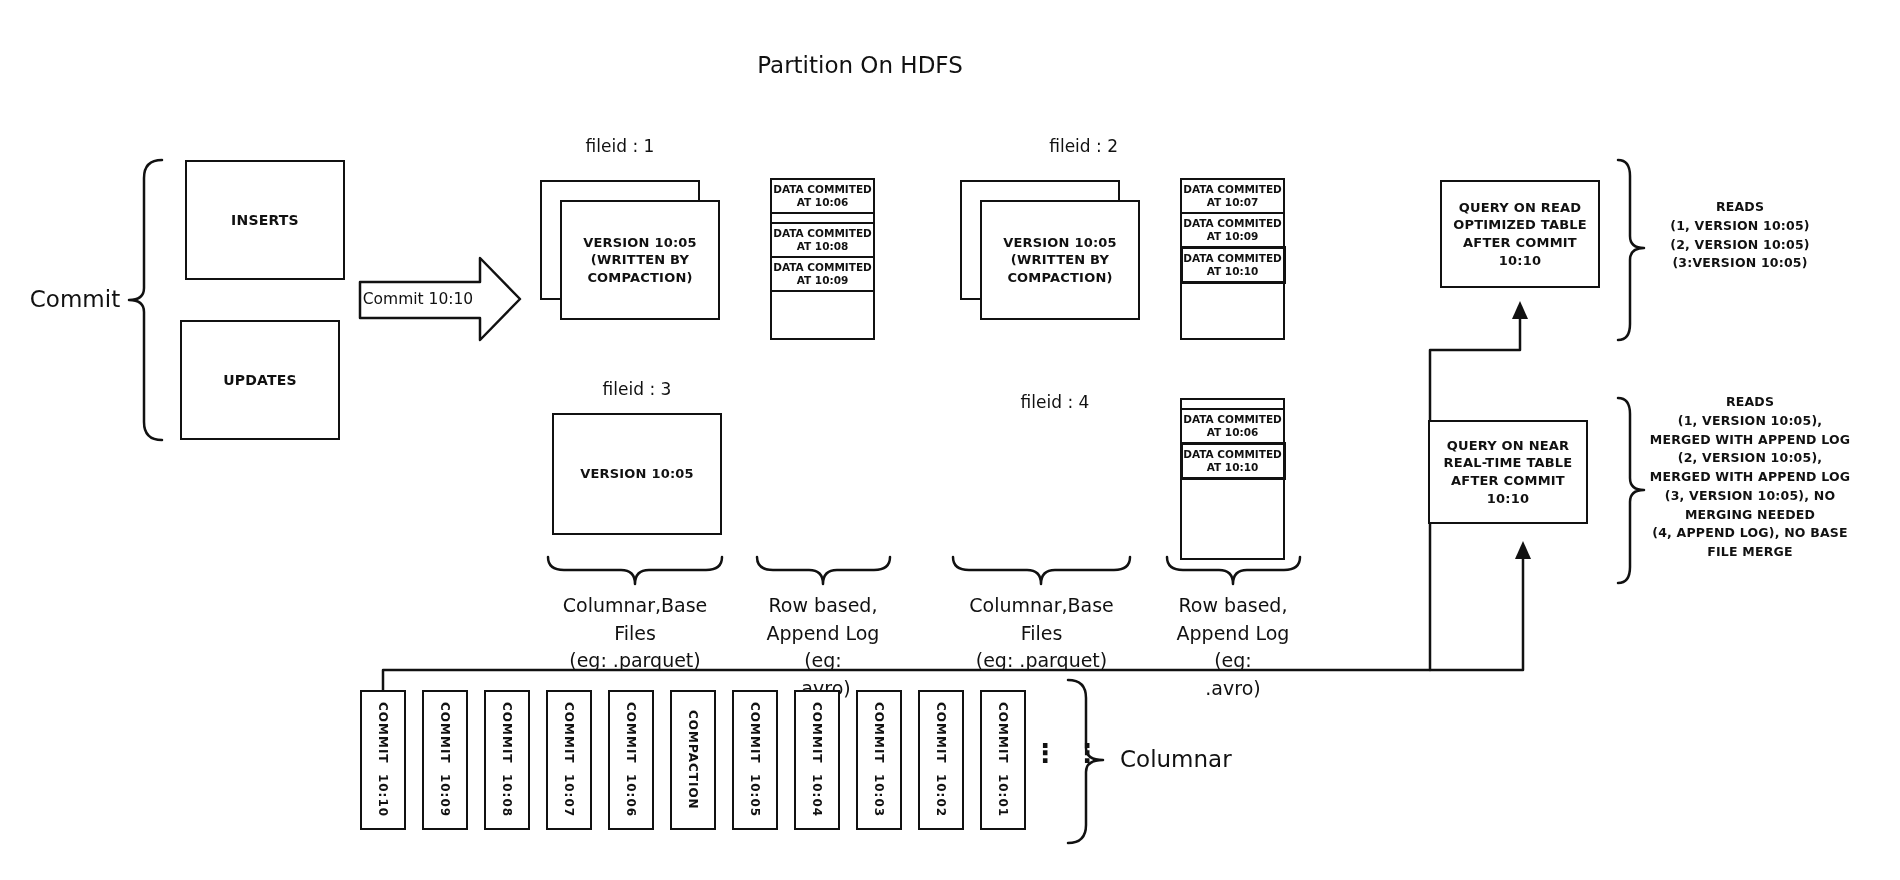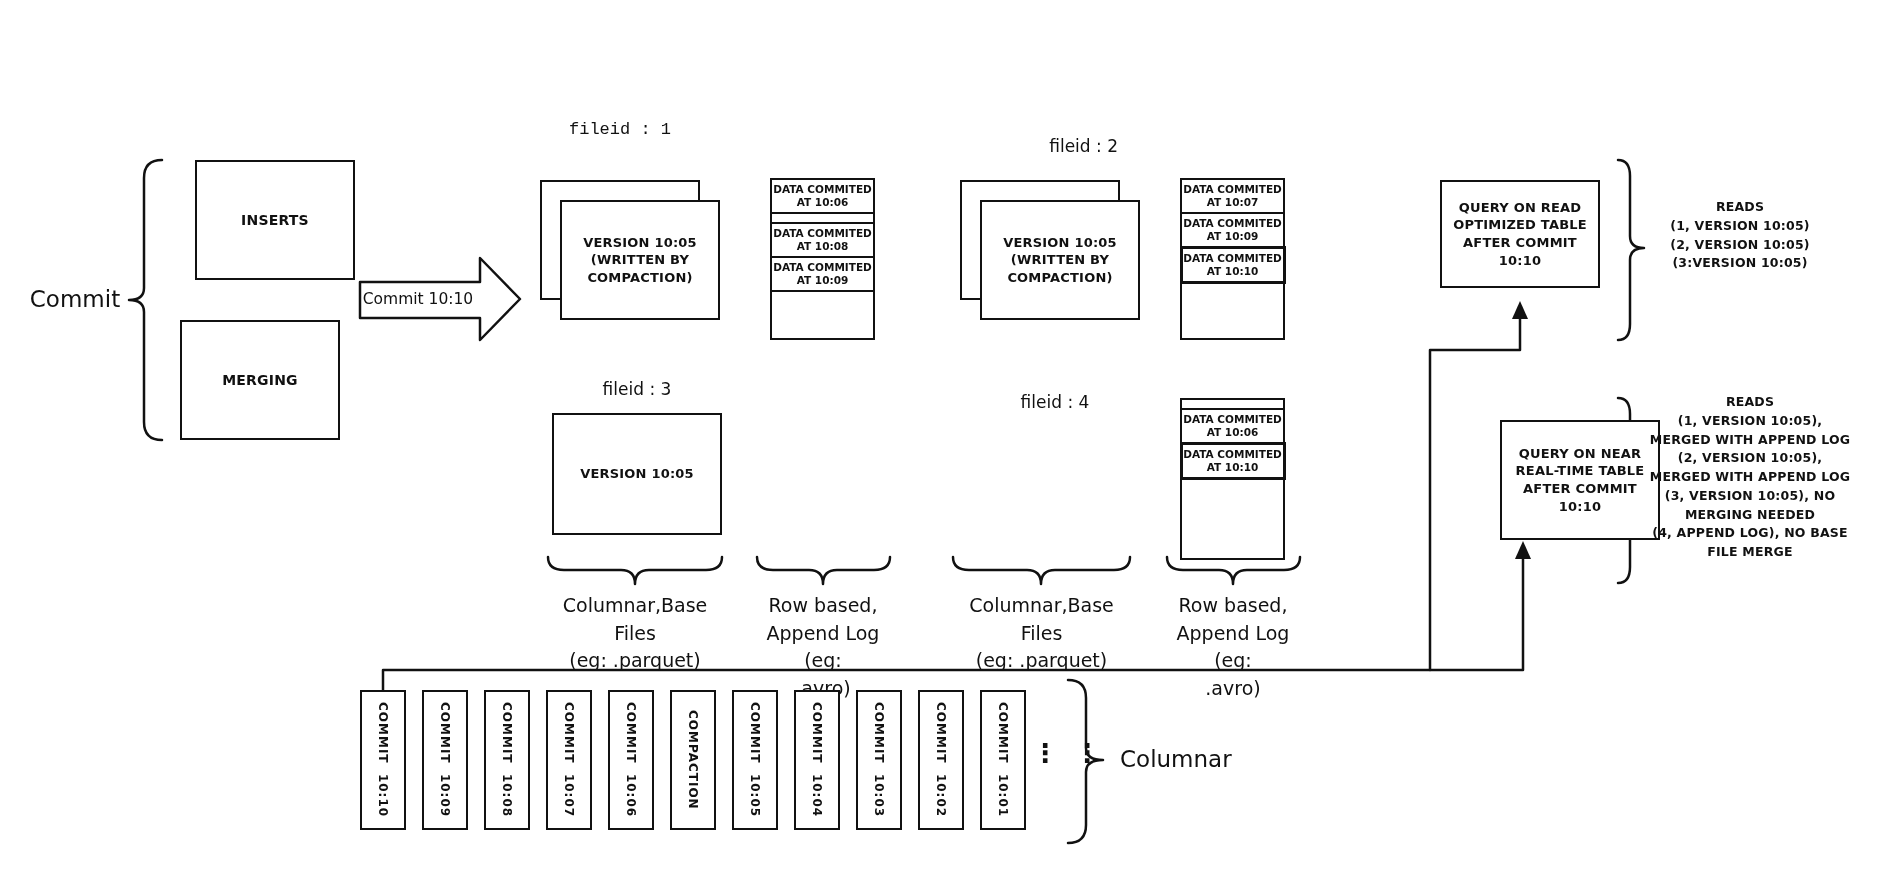--- a/index.html
+++ b/index.html
@@ -59,28 +59,29 @@
     <path class="stroke" d="M 1618,398 Q 1630,398 1630,414 L 1630,478 Q 1630,490 1644,490 Q 1630,490 1630,502 L 1630,567 Q 1630,583 1618,583"></path>
 
     <path class="stroke" d="M 1068,680 Q 1086,680 1086,698 L 1086,748 Q 1086,760 1103,760 Q 1086,760 1086,772 L 1086,825 Q 1086,843 1068,843"></path>
 
     <polyline class="stroke" points="383,690 383,670 1523,670 1523,558"></polyline>
     <polygon class="solid" points="1523,541 1515,559 1531,559"></polygon>
     <polyline class="stroke" points="1430,670 1430,350 1520,350 1520,318"></polyline>
     <polygon class="solid" points="1520,301 1512,319 1528,319"></polygon>
   </svg>
 
+  <div class="abs lbl big" style="left:710px; top:52px; width:300px;">Partition On HDFS</div>
 
   <div class="abs lbl big" style="left:25px; top:286px; width:100px;">Commit</div>
-  <div class="abs box boxtext" style="left:195px; top:160px; width:160px; height:120px; font-size:14px;">INSERTS</div>
-  <div class="abs box boxtext" style="left:180px; top:320px; width:160px; height:120px; font-size:14px;">MERGING</div>
+  <div class="abs box boxtext" style="left:185px; top:160px; width:160px; height:120px; font-size:14px;">INSERTS</div>
+  <div class="abs box boxtext" style="left:180px; top:320px; width:160px; height:120px; font-size:14px;">UPDATES</div>
 
   <div class="abs lbl" style="left:362px; top:290px; width:112px; font-size:15.5px;">Commit 10:10</div>
 
-  <div class="abs lbl handw" style="left:540px; top:120px; width:160px;font-family:Liberation Mono, monospace;">fileid : 1</div>
+  <div class="abs lbl handw" style="left:540px; top:136px; width:160px;">fileid : 1</div>
   <div class="abs box" style="left:540px; top:180px; width:160px; height:120px;"></div>
   <div class="abs box boxtext pre" style="left:560px; top:200px; width:160px; height:120px;">VERSION 10:05
 (WRITTEN BY
 COMPACTION)</div>
   <div class="abs log" style="left:770px; top:178px; width:105px; height:162px;">
     <div class="seg" style="height:34px;">DATA COMMITED
 AT 10:06</div>
     <div class="strip" style="height:10px;"></div>
     <div class="seg" style="height:34px;">DATA COMMITED
 AT 10:08</div>
@@ -130,21 +131,21 @@
 
   <div class="abs box boxtext pre" style="left:1440px; top:180px; width:160px; height:108px;">QUERY ON READ
 OPTIMIZED TABLE
 AFTER COMMIT
 10:10</div>
   <div class="abs lbl readstext pre" style="left:1645px; top:198px; width:190px;">READS
 (1, VERSION 10:05)
 (2, VERSION 10:05)
 (3:VERSION 10:05)</div>
 
-  <div class="abs box boxtext pre" style="left:1500px; top:420px; width:160px; height:120px;">QUERY ON NEAR
+  <div class="abs box boxtext pre" style="left:1428px; top:420px; width:160px; height:104px;">QUERY ON NEAR
 REAL-TIME TABLE
 AFTER COMMIT
 10:10</div>
   <div class="abs lbl readstext pre" style="left:1640px; top:393px; width:220px;">READS
 (1, VERSION 10:05),
 MERGED WITH APPEND LOG
 (2, VERSION 10:05),
 MERGED WITH APPEND LOG
 (3, VERSION 10:05), NO
 MERGING NEEDED

